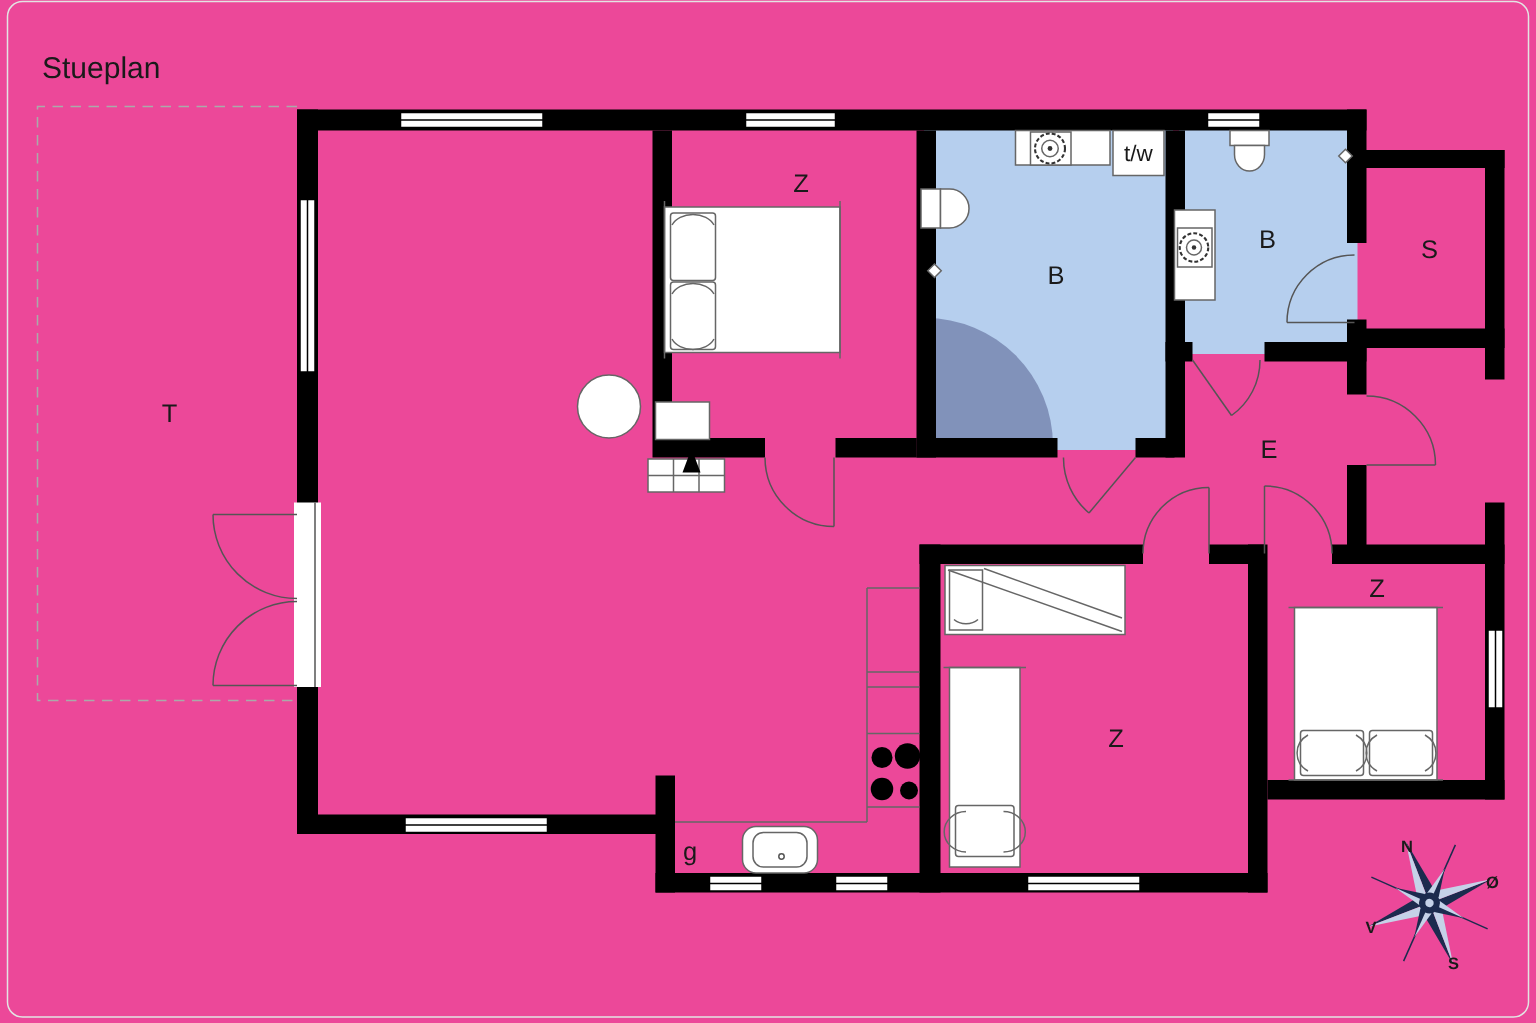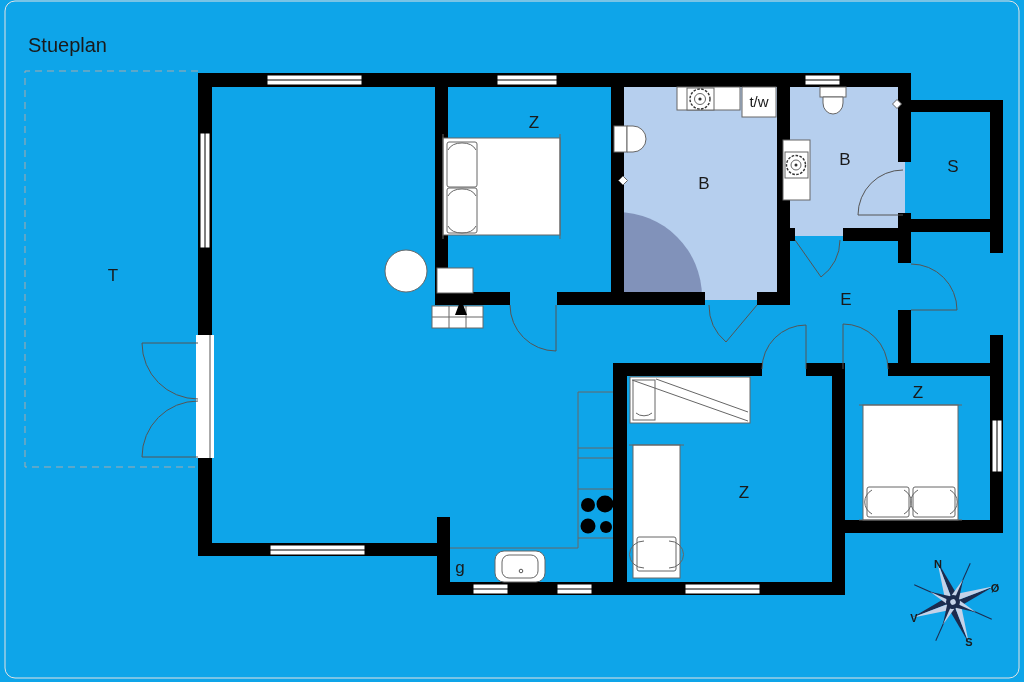--- a/index.html
+++ b/index.html
@@ -1,16 +1,16 @@
 <!DOCTYPE html>
 <html><head>
 <meta charset="utf-8">
 <style>
   html,body{margin:0;padding:0;background:#fff;}
-  .stage{position:relative;width:1024px;height:682px;background:#0ea5e9;overflow:hidden;}
+  .stage{position:relative;width:1024px;height:682px;background:#ec4899;overflow:hidden;}
   svg{display:block;}
   .wall{fill:#000;}
   .win{fill:#fff;stroke:#000;stroke-width:1;}
   .winline{stroke:#000;stroke-width:1;fill:none;}
   .door{stroke:#555;stroke-width:1;fill:none;}
   .furn{fill:#fff;stroke:#666;stroke-width:1;}
   .fline{fill:none;stroke:#666;stroke-width:1;}
   .scallop{fill:#fff;stroke:#333;stroke-width:1.4;stroke-dasharray:2.6 1.4;}
   text{font-family:"Liberation Sans","DejaVu Sans",sans-serif;fill:#1a1a1a;}
   .title-text{font-size:20px;}

